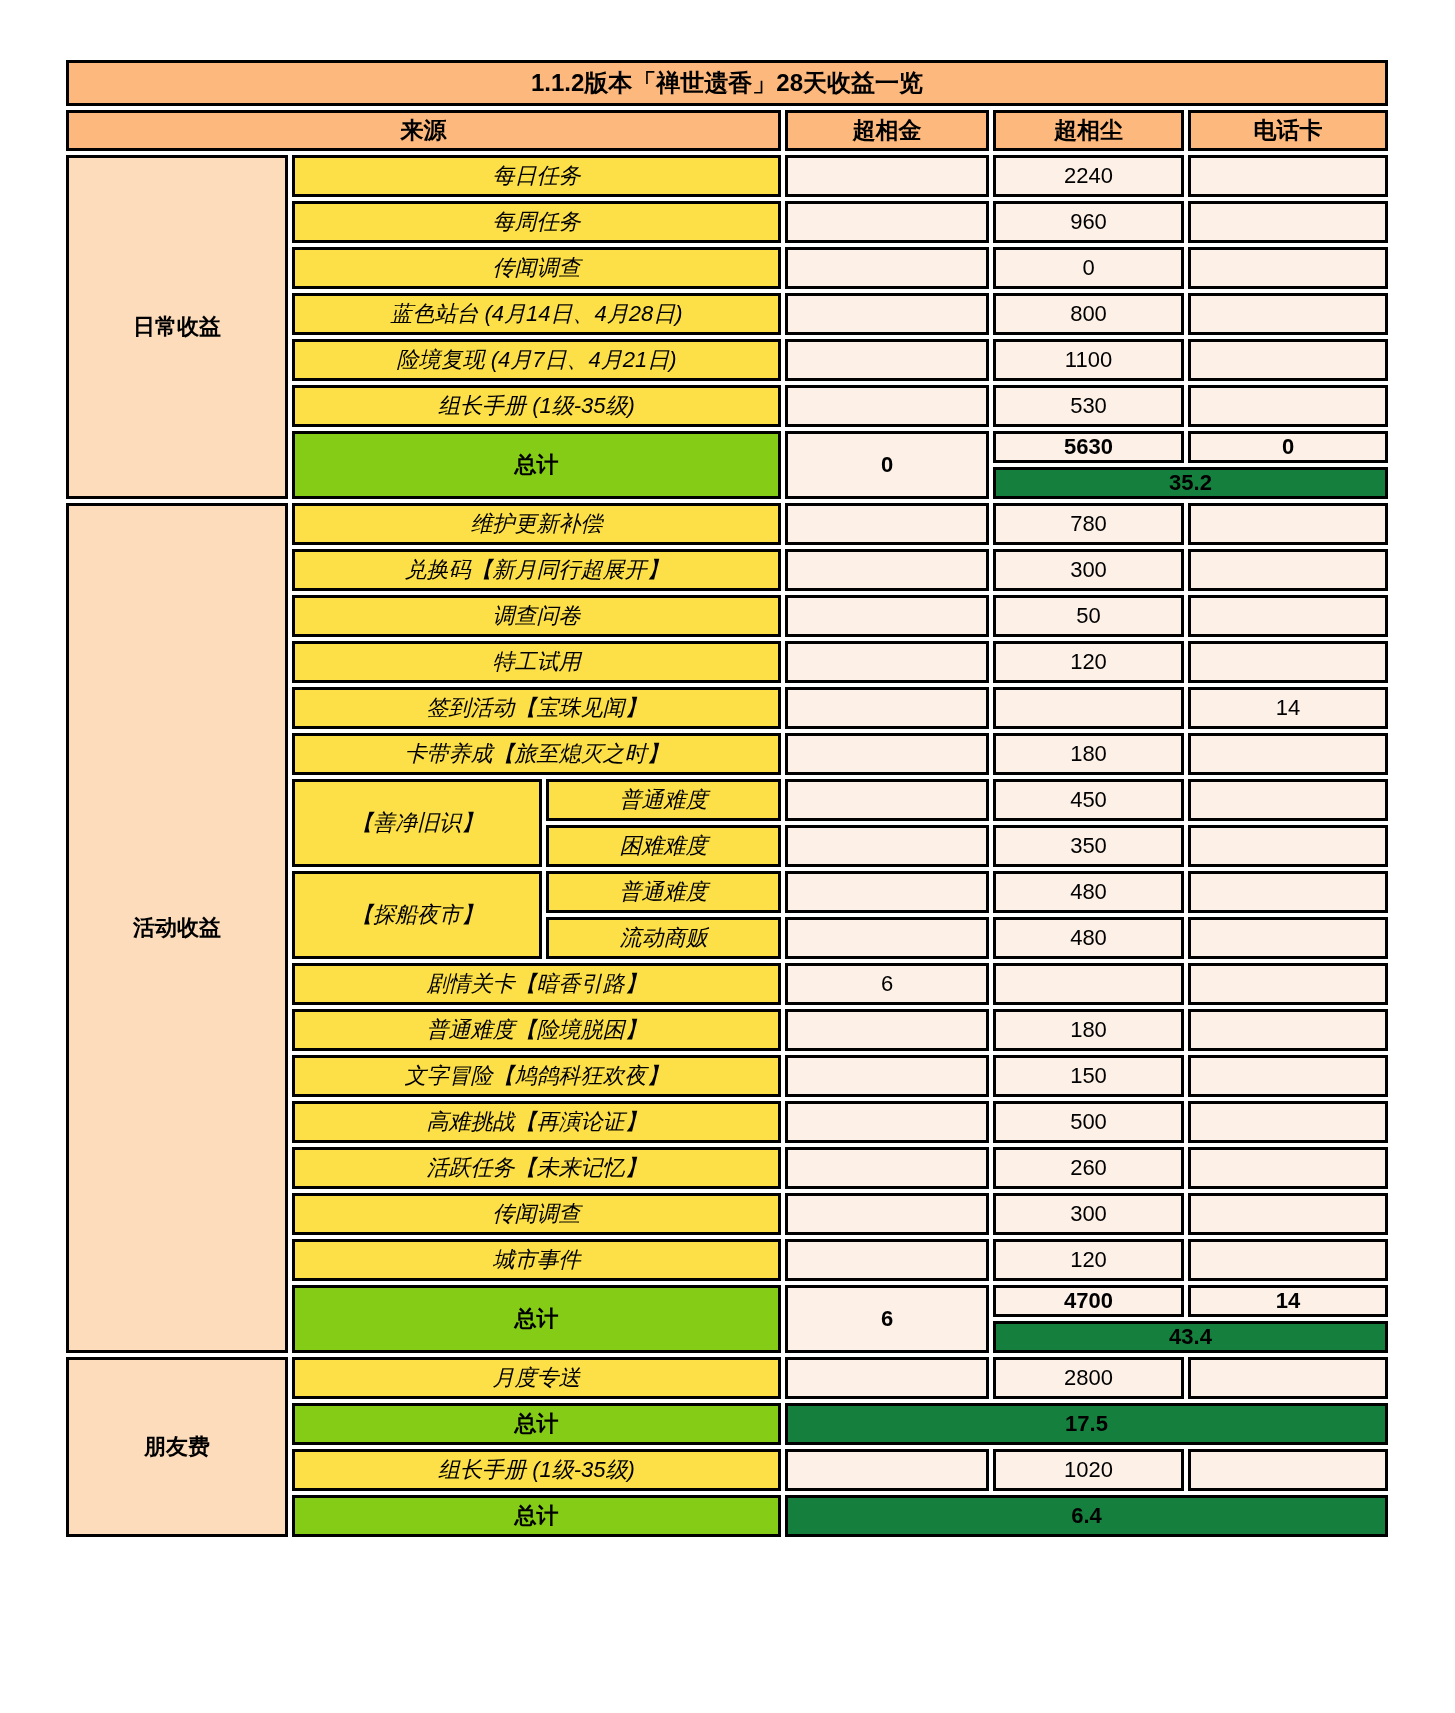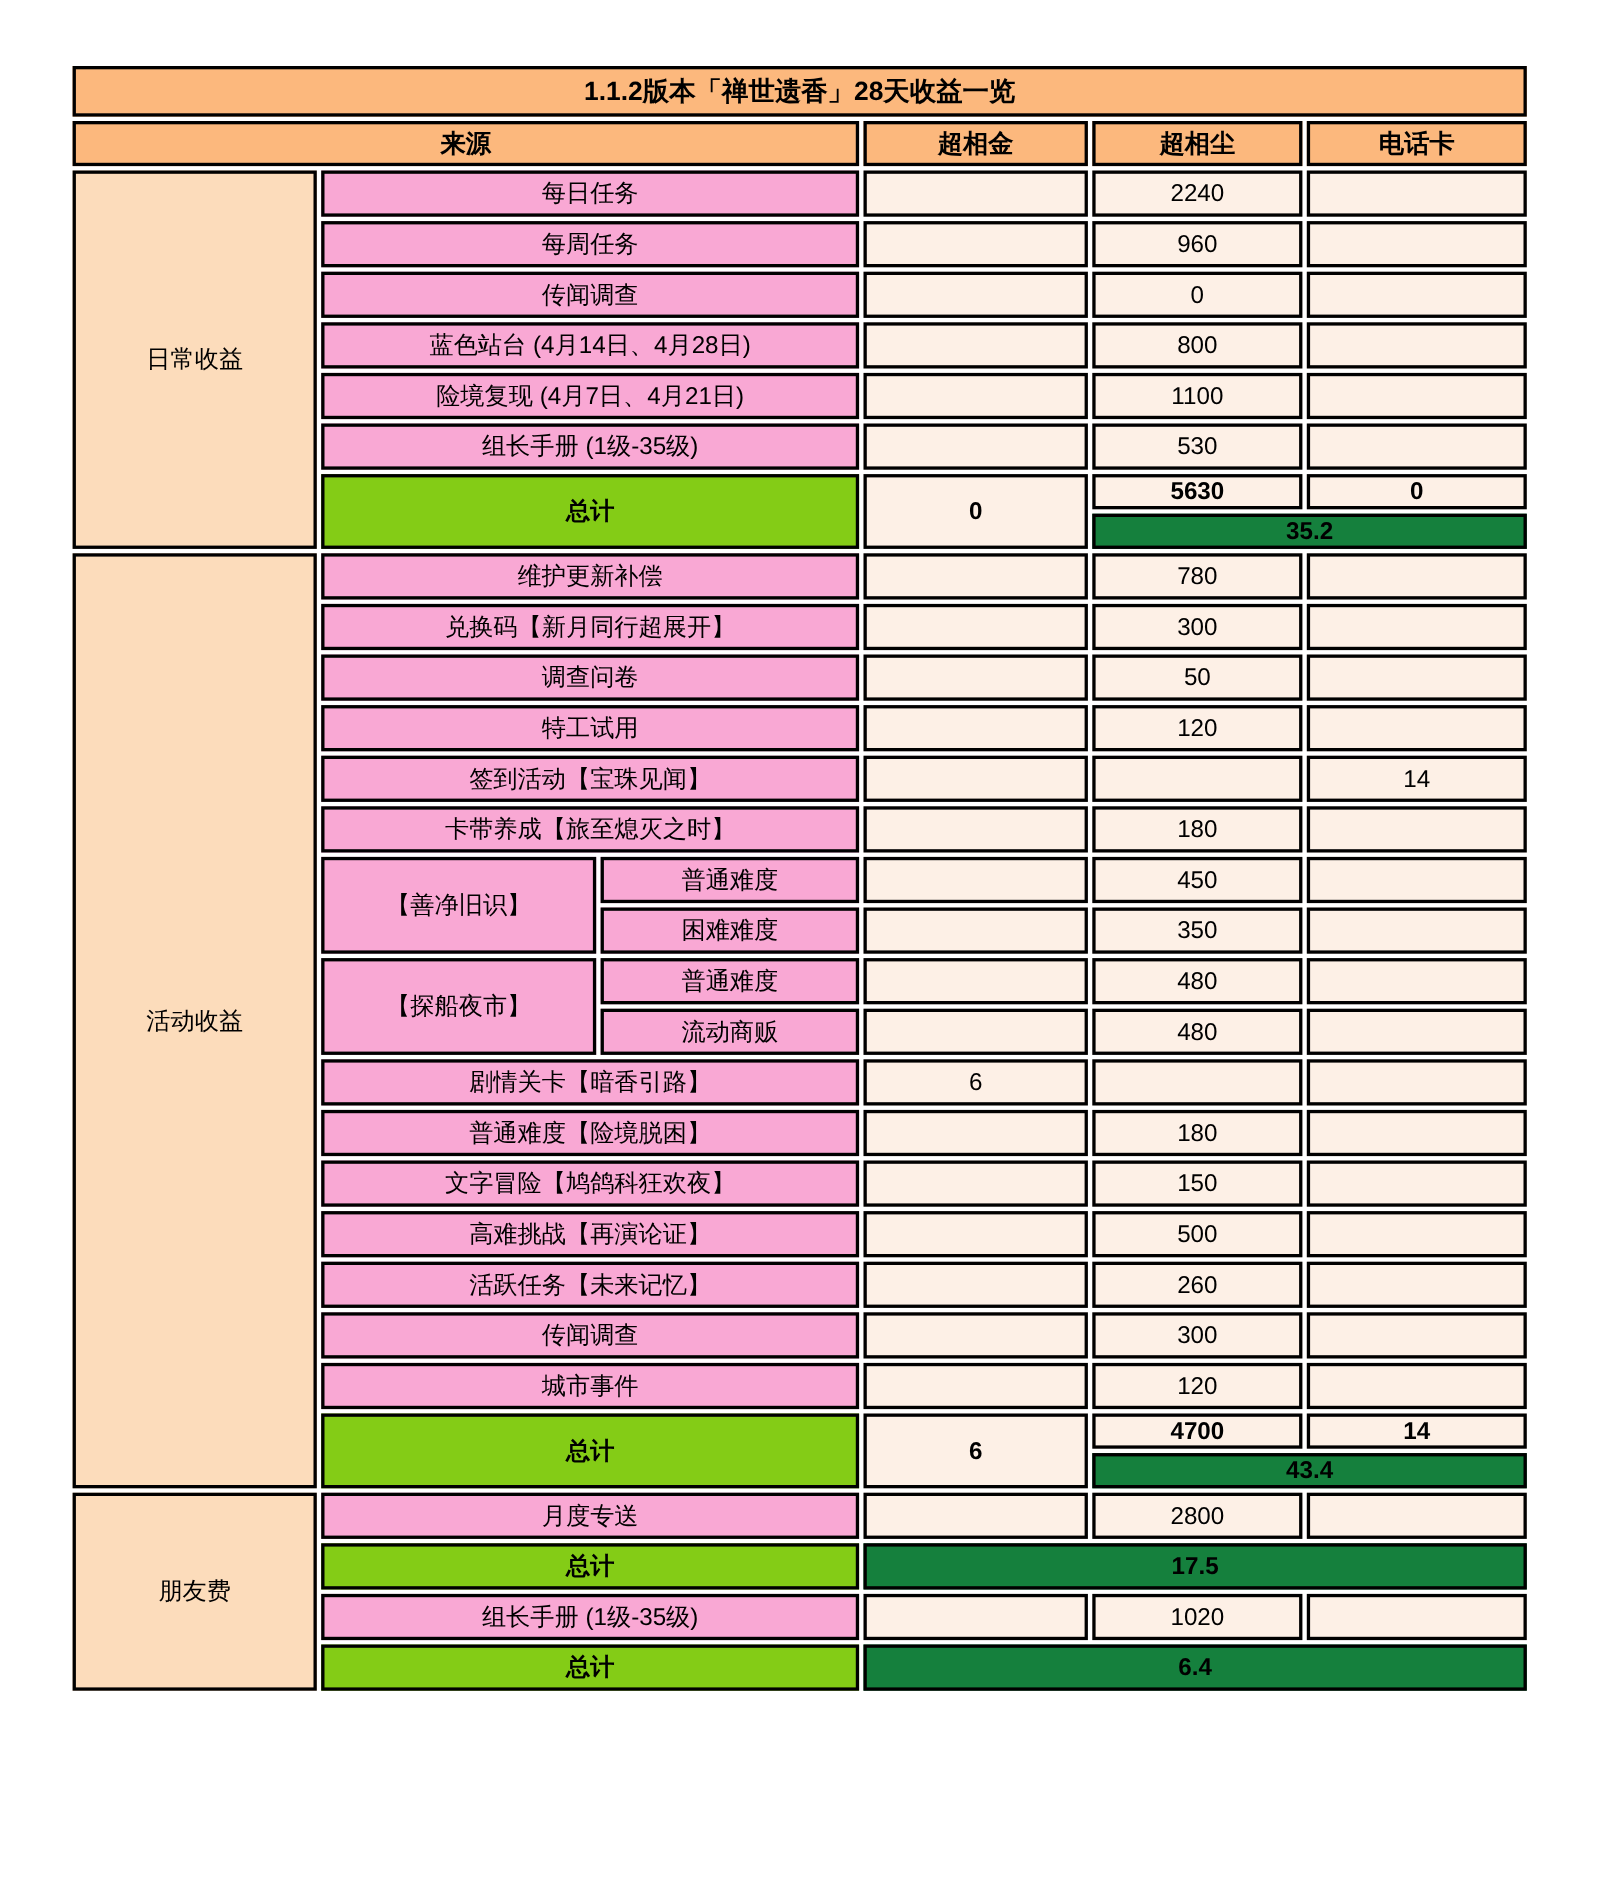--- a/index.html
+++ b/index.html
@@ -38,22 +38,22 @@
     font-weight: bold;
     font-size: 24px;
     height: 46px;
   }
   td.hdr {
     background: #FCB87D;
     font-weight: bold;
     font-size: 23px;
     height: 41px;
   }
-  td.sec  { background: #FCDCBB; }
-  td.lbl  { background: #f9a8d4; }
+  td.sec  { background: #FCDCBB; font-weight: bold; }
+  td.lbl  { background: #fde047; font-style: italic; }
   td.val  { background: #FDF0E6; }
   td.tot-lbl { background: #84cc16; font-weight: bold; }
   td.tot-val { background: #FDF0E6; font-weight: bold; }
   td.tot-sum { background: #15803d; font-weight: bold; }
   tr.half td { height: 30px; }
 </style>
 </head>
 <body>
 
 <div class="page">

